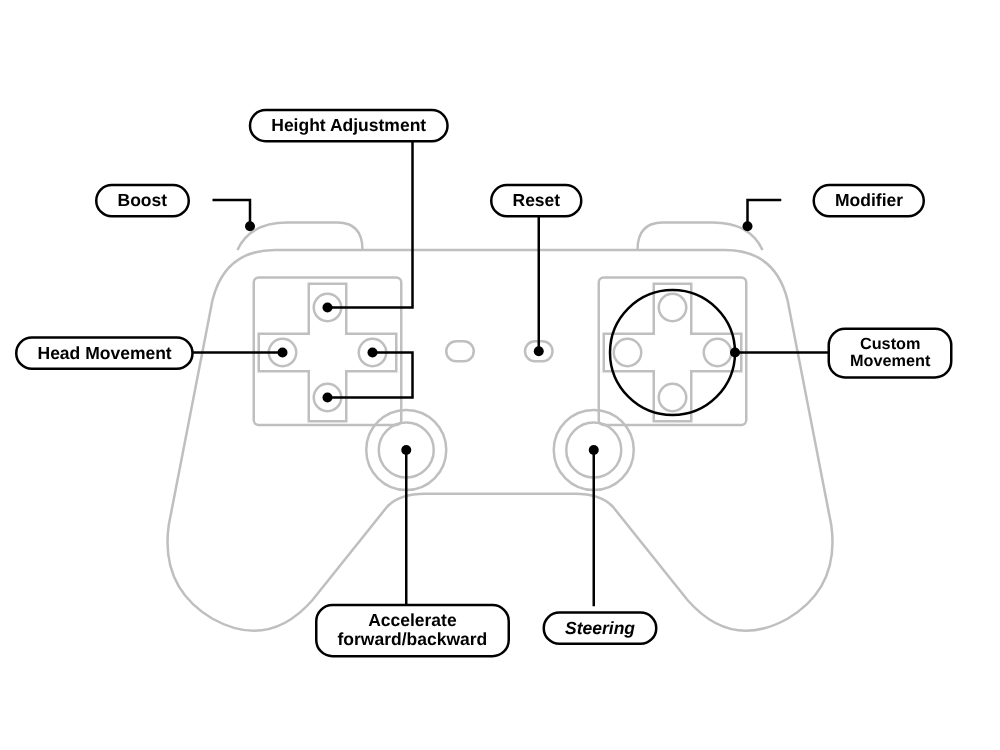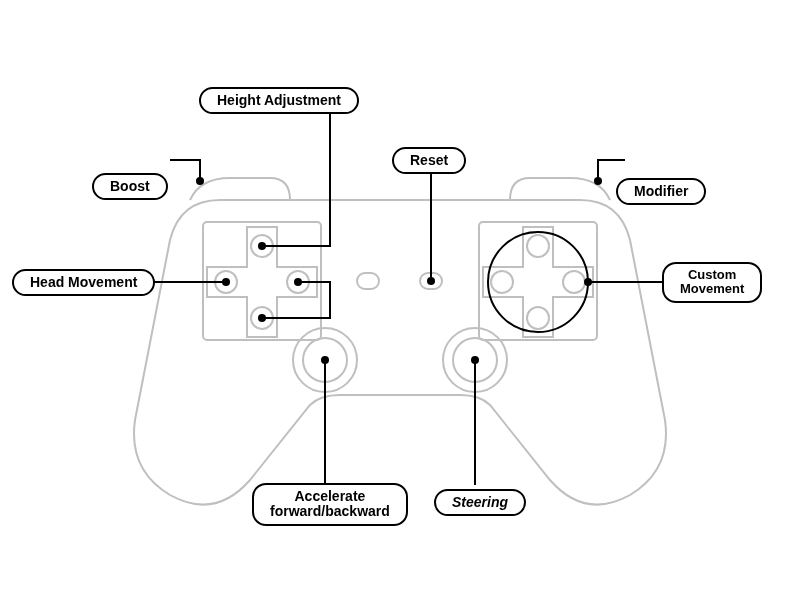--- a/index.html
+++ b/index.html
@@ -115,27 +115,27 @@
     <path d="M 598 181 L 598 160 L 625 160"></path>
 
     <path d="M 588 282 L 665 282"></path>
 
     <path d="M 325 360 L 325 485"></path>
 
     <path d="M 475 360 L 475 485"></path>
   </g>
 </svg>
 
-<div class="label" style="left:92px; top:147px;margin-top:26px;">Boost</div>
+<div class="label" style="left:76px; top:147px;">Boost</div>
 
 <div class="label" style="left:199px; top:87px;text-align:right;">Height Adjustment</div>
 
 <div class="label" style="left:392px; top:147px;">Reset</div>
 
-<div class="label" style="left:616px; top:147px;margin-top:31px;">Modifier</div>
+<div class="label" style="left:650px; top:147px;">Modifier</div>
 
 <div class="label" style="left:12px; top:269px;">Head Movement</div>
 
 <div class="label" style="left:662px; top:262px; font-size:13px;">Custom
 Movement</div>
 
 <div class="label" style="left:252px; top:483px; font-size:14px;">Accelerate
 forward/backward</div>
 
 <div class="label" style="left:434px; top:489px;font-style:italic;">Steering</div>

